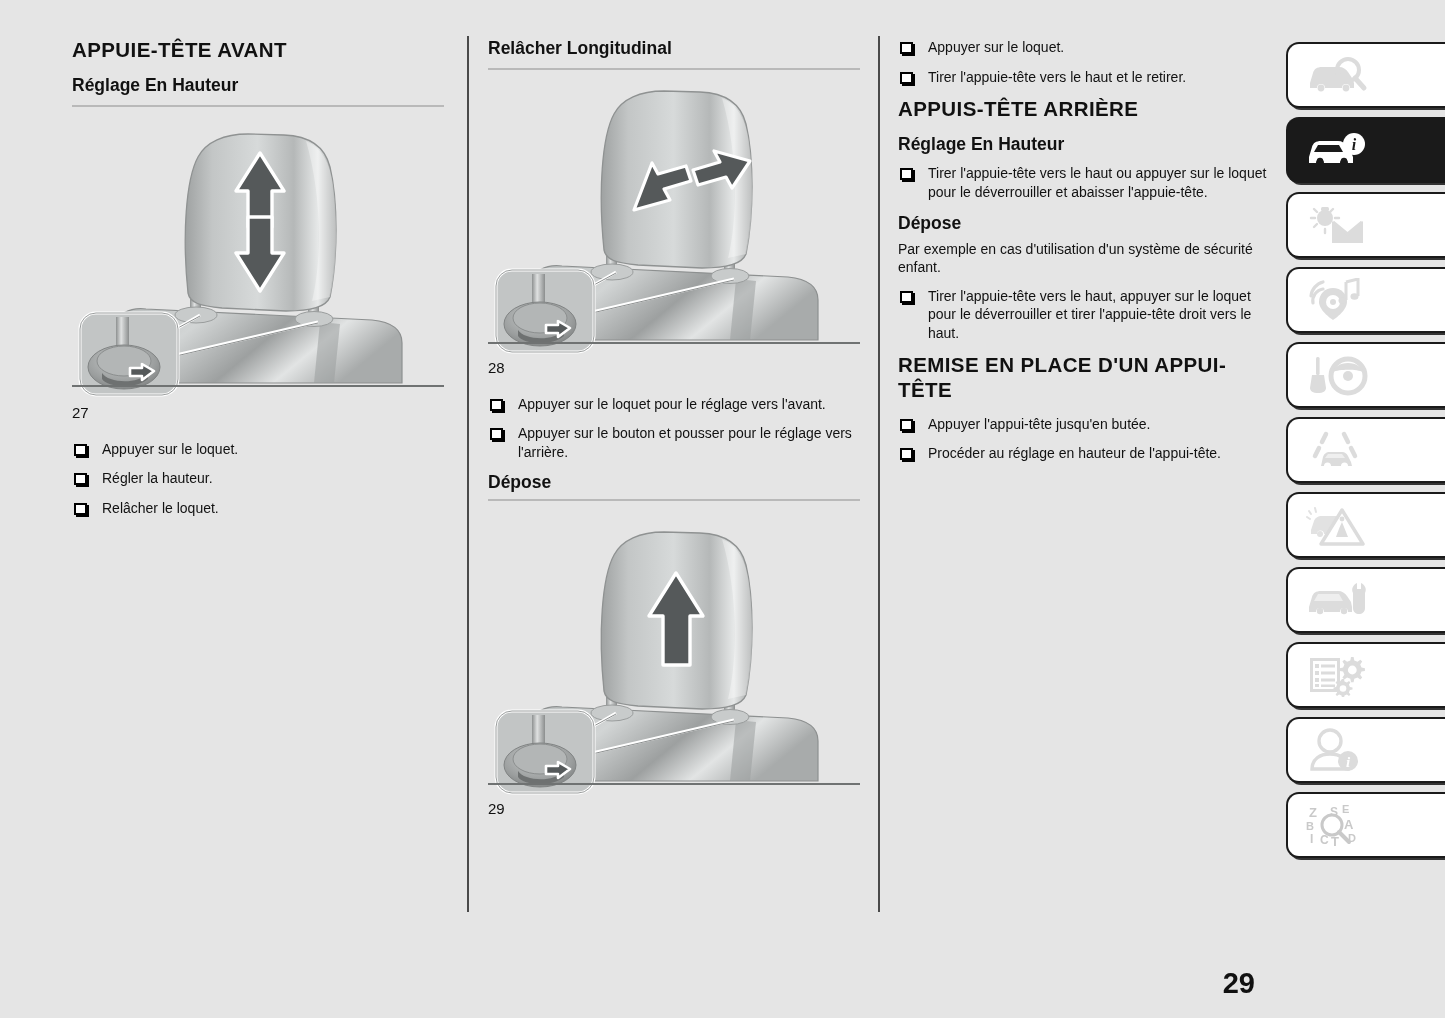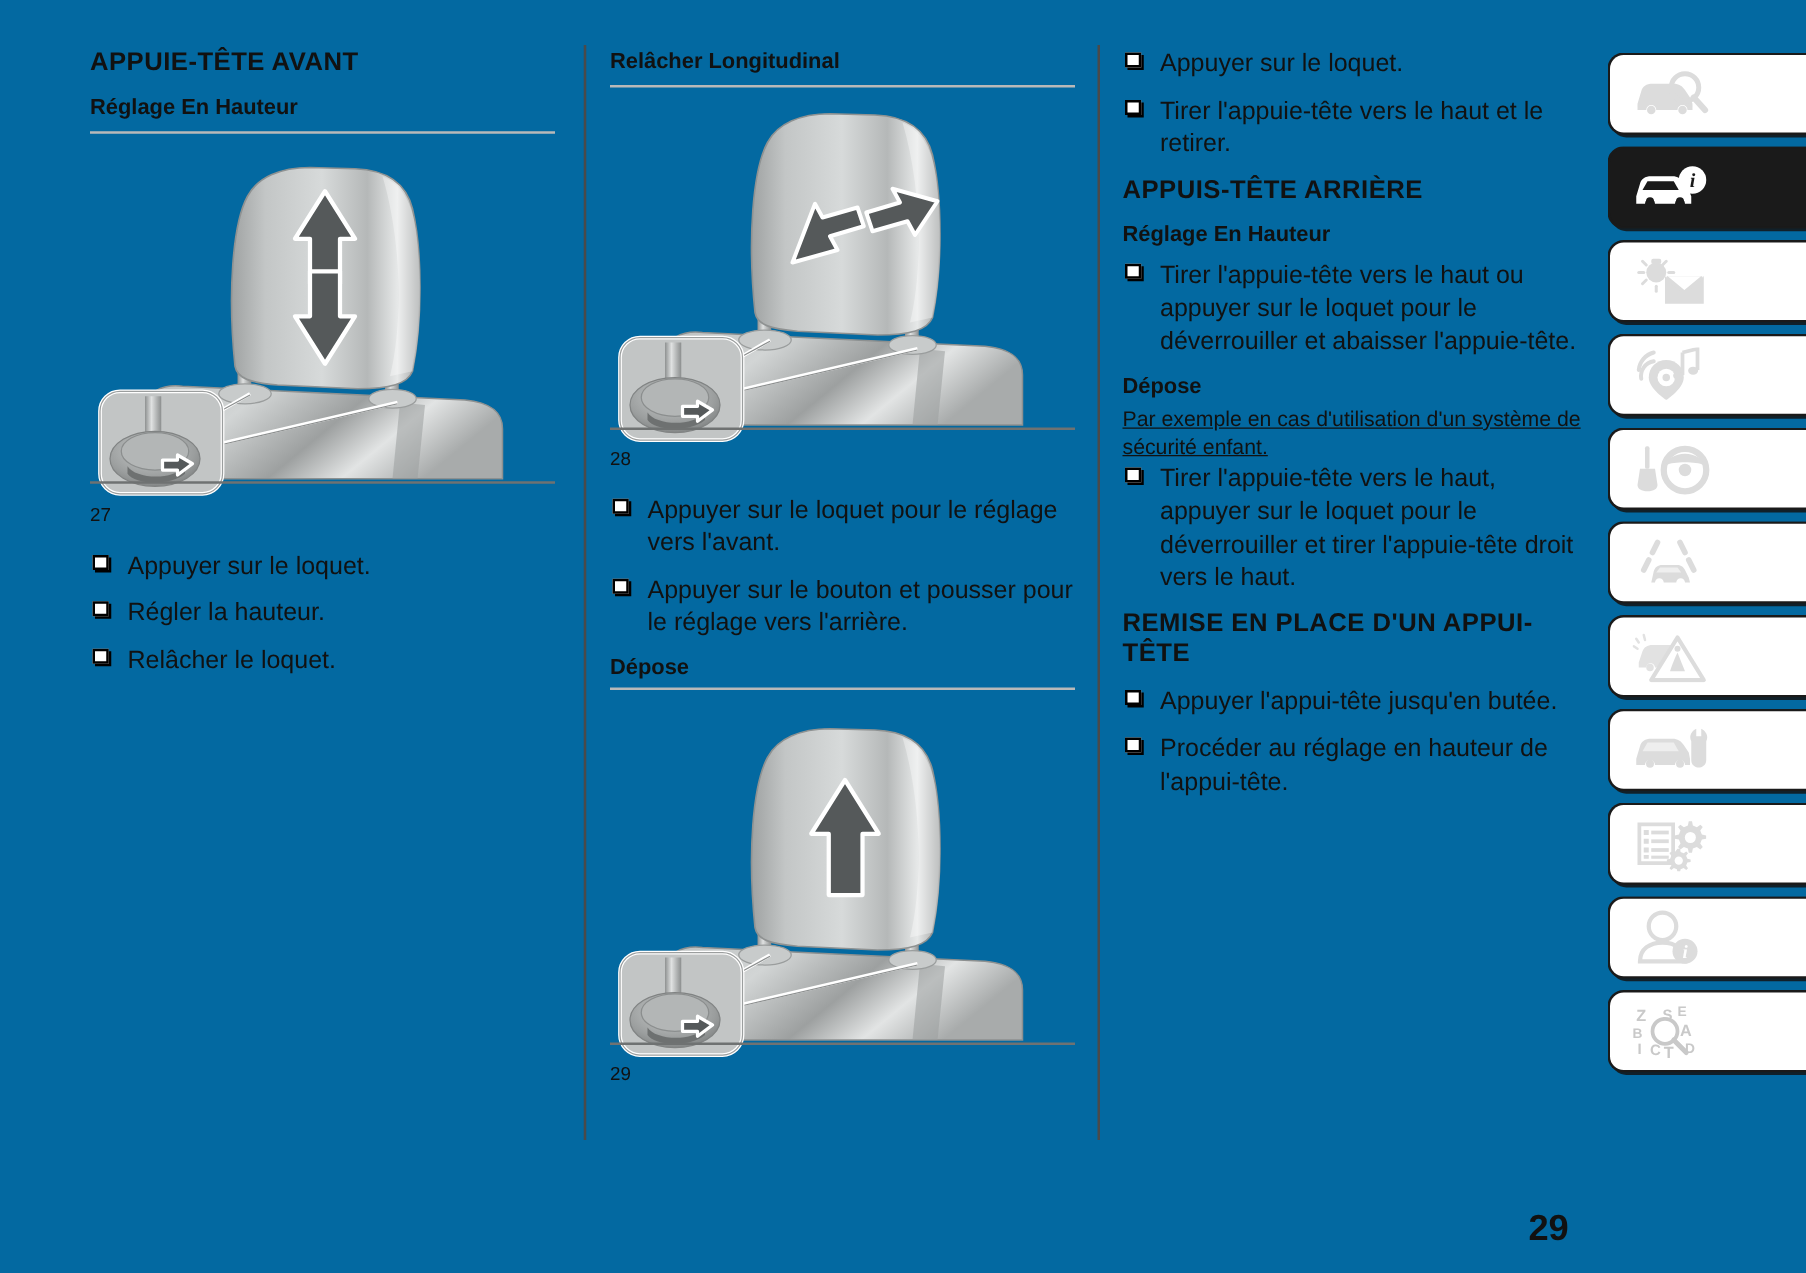--- a/index.html
+++ b/index.html
@@ -2,21 +2,21 @@
 <html><head>
 <meta charset="utf-8">
 <style>
   * { box-sizing: border-box; margin: 0; padding: 0; }
   html, body {
     width: 1445px; height: 1018px;
     background: #ffffff;
     font-family: "Liberation Sans", sans-serif;
     overflow: hidden;
   }
-  .page { position: relative; width: 1445px; height: 1018px; background:#0369a1; }
+  .page { position: relative; width: 1445px; height: 1018px; background:#e5e5e5; }
 
   
   .col { position: absolute; top: 38px; }
   #col1 { left: 72px;  width: 372px; }
   #col2 { left: 488px; width: 372px; }
   #col3 { left: 898px; width: 372px; }
 
   .divider {
     position: absolute; top: 36px; width: 2px; height: 876px;
     background: #4a4a4a;
@@ -28,33 +28,33 @@
   h1.sec-title {
     font-size: 20.5px; font-weight: bold; letter-spacing: .4px;
     color: #111; line-height: 1.18; margin-bottom: 13px;
   }
   h2.sub-title {
     font-size: 17.5px; font-weight: bold; color: #111;
     line-height: 1.2; margin-bottom: 9px;
   }
   h2.sub-title.tight { margin-bottom: 6px; }
   p.body-text {
-    font-size: 17px; color: #111; line-height: 1.32;  text-decoration: underline;
+    font-size: 14px; color: #111; line-height: 1.32; margin-bottom: 10px;
   }
   .fig-rule {
     height: 2px; background: #b9b9b9; margin: 6px 0 8px 0; width: 100%;
   }
   .fig-num {
     font-size: 15px; color: #111; line-height: 1.1; margin-bottom: 18px;
   }
 
   ul.checklist { list-style: none; margin: 0 0 10px 0; }
   ul.checklist li {
     position: relative; padding-left: 30px;
-    font-size: 20px; line-height: 1.33; color: #111;
+    font-size: 14px; line-height: 1.33; color: #111;
     margin-bottom: 11px;
   }
   ul.checklist li .bullet-box {
     position: absolute; left: 2px; top: 4px;
     width: 13px; height: 12px;
     border: 2.4px solid #000; background: #fff;
     box-shadow: 2px 2px 0 0 #000;
   }
 
   

